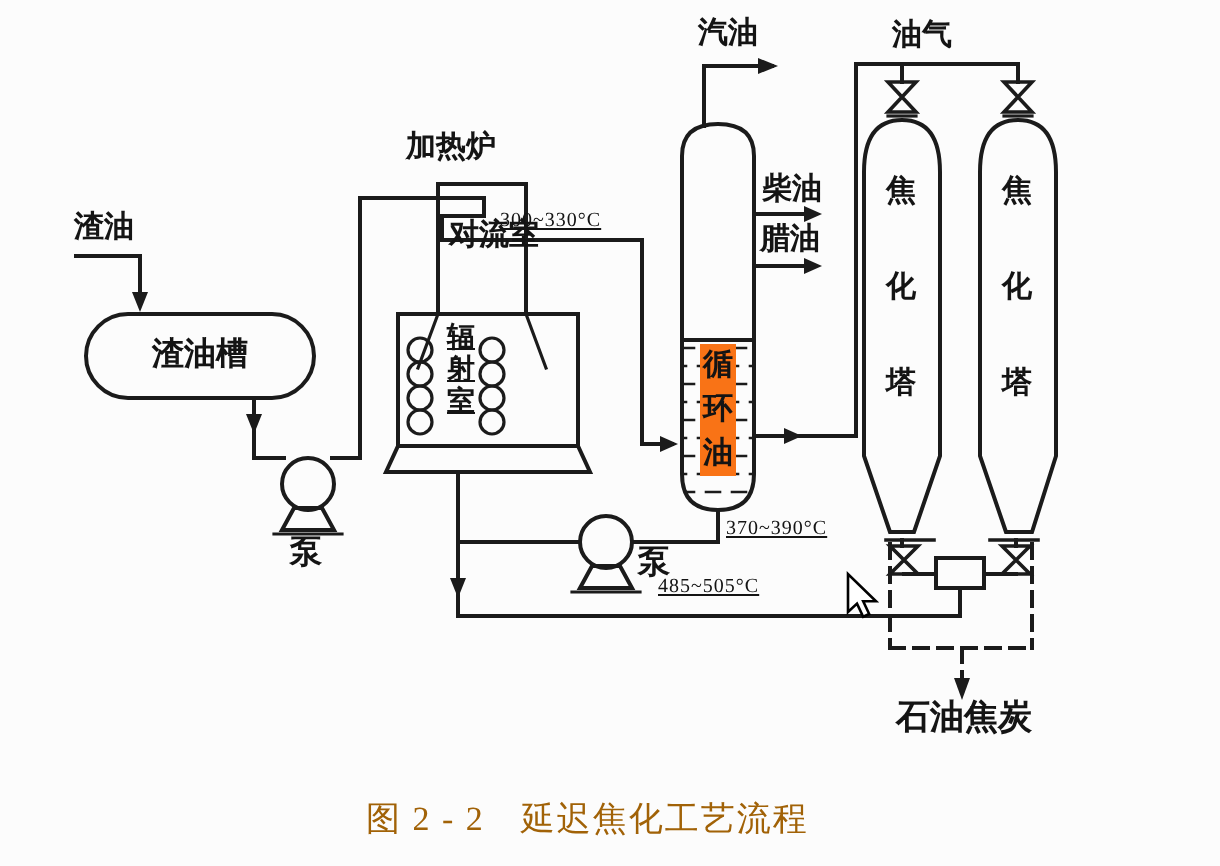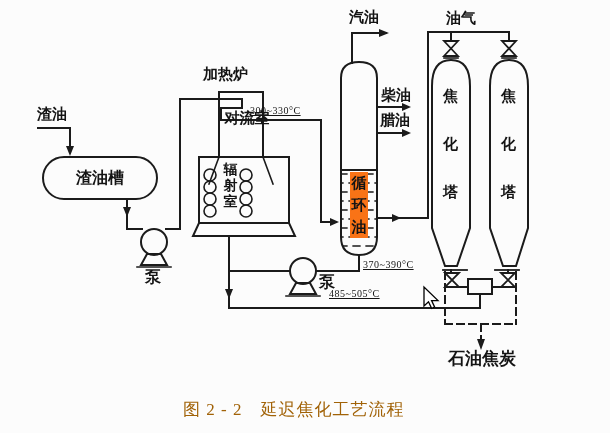--- a/index.html
+++ b/index.html
@@ -148,21 +148,21 @@
 
     <path d="M424,287 L424,306 L428.5,301.8 L431.6,308.4 L434.6,307 L431.6,300.6 L438,300.6 Z" fill="#ffffff" stroke="#000" stroke-width="1.3"></path>
   </svg>
 
   <div class="lbl" style="left:37px;top:106px;">渣油</div>
   <div class="lbl" style="left:58px;top:169px;width:84px;text-align:center;font-size:16px;">渣油槽</div>
   <div class="lbl" style="left:145px;top:268px;font-size:16px;">泵</div>
 
   <div class="lbl" style="left:203px;top:66px;">加热炉</div>
   <div class="wrap2" style="left:221px;top:110px;">对流室</div>
-  <div class="vtext" style="left:222px;top:162px;font-size:14px;line-height:16px;width:17px;">辐射室</div>
+  <div class="vtext" style="left:222px;top:162px;font-size:14px;line-height:16px;width:17px;text-decoration:underline;">辐射室</div>
 
   <div class="num" style="left:250px;top:102px;">300~330°C</div>
 
   <div class="lbl" style="left:349px;top:9px;">汽油</div>
   <div class="lbl" style="left:381px;top:87px;">柴油</div>
   <div class="lbl" style="left:380px;top:112px;">腊油</div>
   <div class="vtext" style="left:350px;top:172px;line-height:22px;background:#f97316;">循环油</div>
 
   <div class="lbl" style="left:446px;top:10px;">油气</div>
   <div class="vtext" style="left:442px;top:72px;line-height:48px;width:17px;">焦化塔</div>

